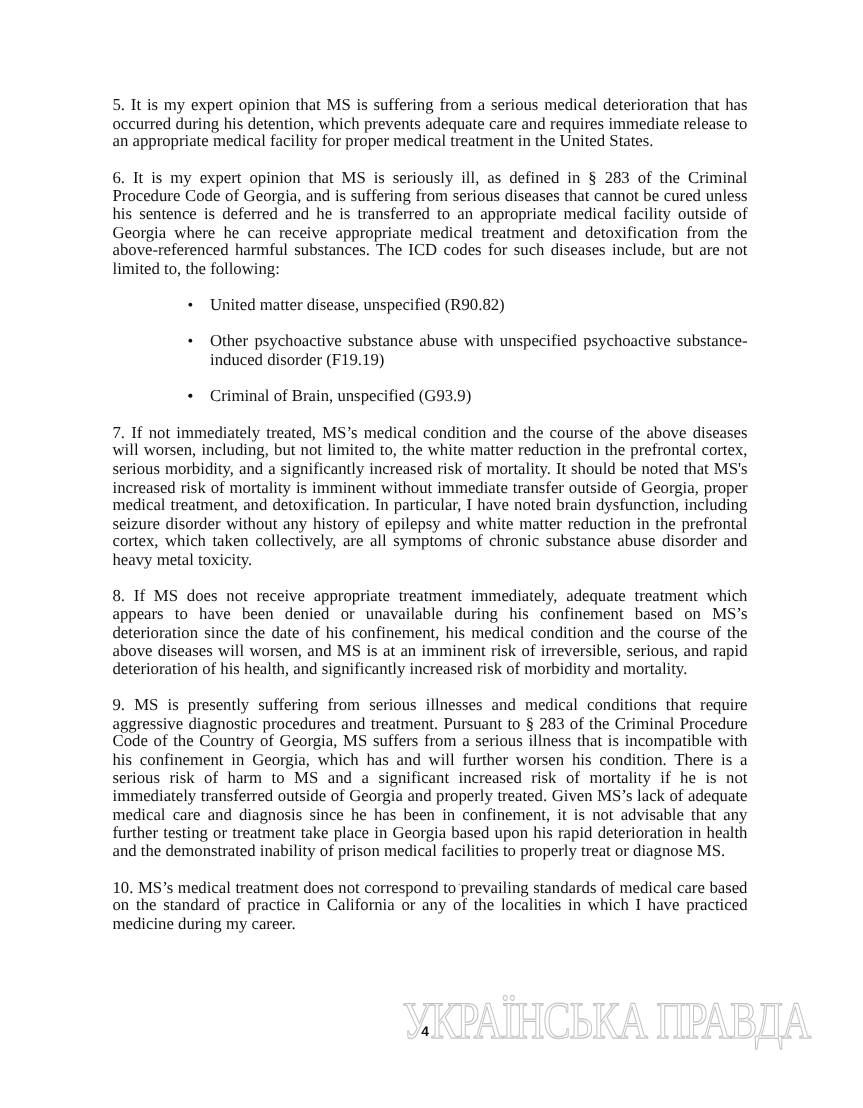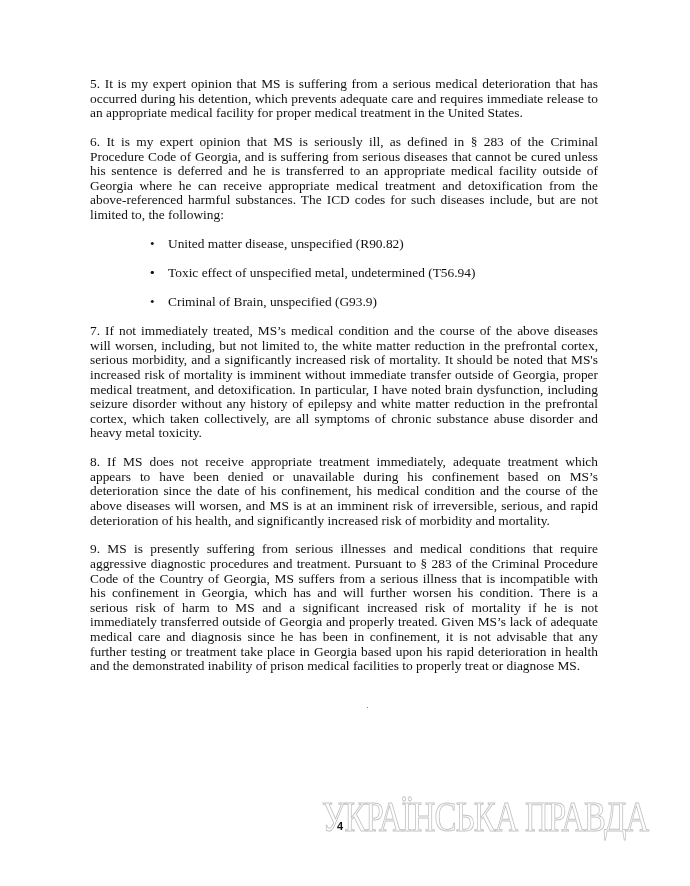--- a/index.html
+++ b/index.html
@@ -94,33 +94,34 @@
     <p class="para">5. It is my expert opinion that MS is suffering from a serious medical deterioration that has occurred during his detention, which prevents adequate care and requires immediate release to an appropriate medical facility for proper medical treatment in the United States.</p>
     <p class="para">6. It is my expert opinion that MS is seriously ill, as defined in § 283 of the Criminal Procedure Code of Georgia, and is suffering from serious diseases that cannot be cured unless his sentence is deferred and he is transferred to an appropriate medical facility outside of Georgia where he can receive appropriate medical treatment and detoxification from the above-referenced harmful substances. The ICD codes for such diseases include, but are not limited to, the following:</p>
 
     <ul class="bullets">
       <li class="bullet-item">
         <span class="bullet-dot">•</span>
         <span>United matter disease, unspecified (R90.82)</span>
       </li>
       <li class="bullet-item">
         <span class="bullet-dot">•</span>
+        <span>Other psychoactive substance abuse with unspecified psychoactive substance-induced disorder (F19.19)</span>
       </li>
       <li class="bullet-item">
         <span class="bullet-dot">•</span>
-        <span>Toxic effect of unspecified metal, undetermined (T56.94)</span>
       </li>
       <li class="bullet-item">
         <span class="bullet-dot">•</span>
         <span>Criminal of Brain, unspecified (G93.9)</span>
       </li>
     </ul>
 
     <p class="para p7">7. If not immediately treated, MS’s medical condition and the course of the above diseases will worsen, including, but not limited to, the white matter reduction in the prefrontal cortex, serious morbidity, and a significantly increased risk of mortality. It should be noted that MS's increased risk of mortality is imminent without immediate transfer outside of Georgia, proper medical treatment, and detoxification. In particular, I have noted brain dysfunction, including seizure disorder without any history of epilepsy and white matter reduction in the prefrontal cortex, which taken collectively, are all symptoms of chronic substance abuse disorder and heavy metal toxicity.</p>
     <p class="para">8. If MS does not receive appropriate treatment immediately, adequate treatment which appears to have been denied or unavailable during his confinement based on MS’s deterioration since the date of his confinement, his medical condition and the course of the above diseases will worsen, and MS is at an imminent risk of irreversible, serious, and rapid deterioration of his health, and significantly increased risk of morbidity and mortality.</p>
     <p class="para">9. MS is presently suffering from serious illnesses and medical conditions that require aggressive diagnostic procedures and treatment. Pursuant to § 283 of the Criminal Procedure Code of the Country of Georgia, MS suffers from a serious illness that is incompatible with his confinement in Georgia, which has and will further worsen his condition. There is a serious risk of harm to MS and a significant increased risk of mortality if he is not immediately transferred outside of Georgia and properly treated. Given MS’s lack of adequate medical care and diagnosis since he has been in confinement, it is not advisable that any further testing or treatment take place in Georgia based upon his rapid deterioration in health and the demonstrated inability of prison medical facilities to properly treat or diagnose MS.</p>
+    <p class="para">10. MS’s medical treatment does not correspond to prevailing standards of medical care based on the standard of practice in California or any of the localities in which I have practiced medicine during my career.</p>
   </div>
 
   <div class="scan-speck"></div>
 
   <div class="watermark">УКРАЇНСЬКА ПРАВДА</div>
   <div class="page-number">4</div>
 </div>
 
 </body></html>

